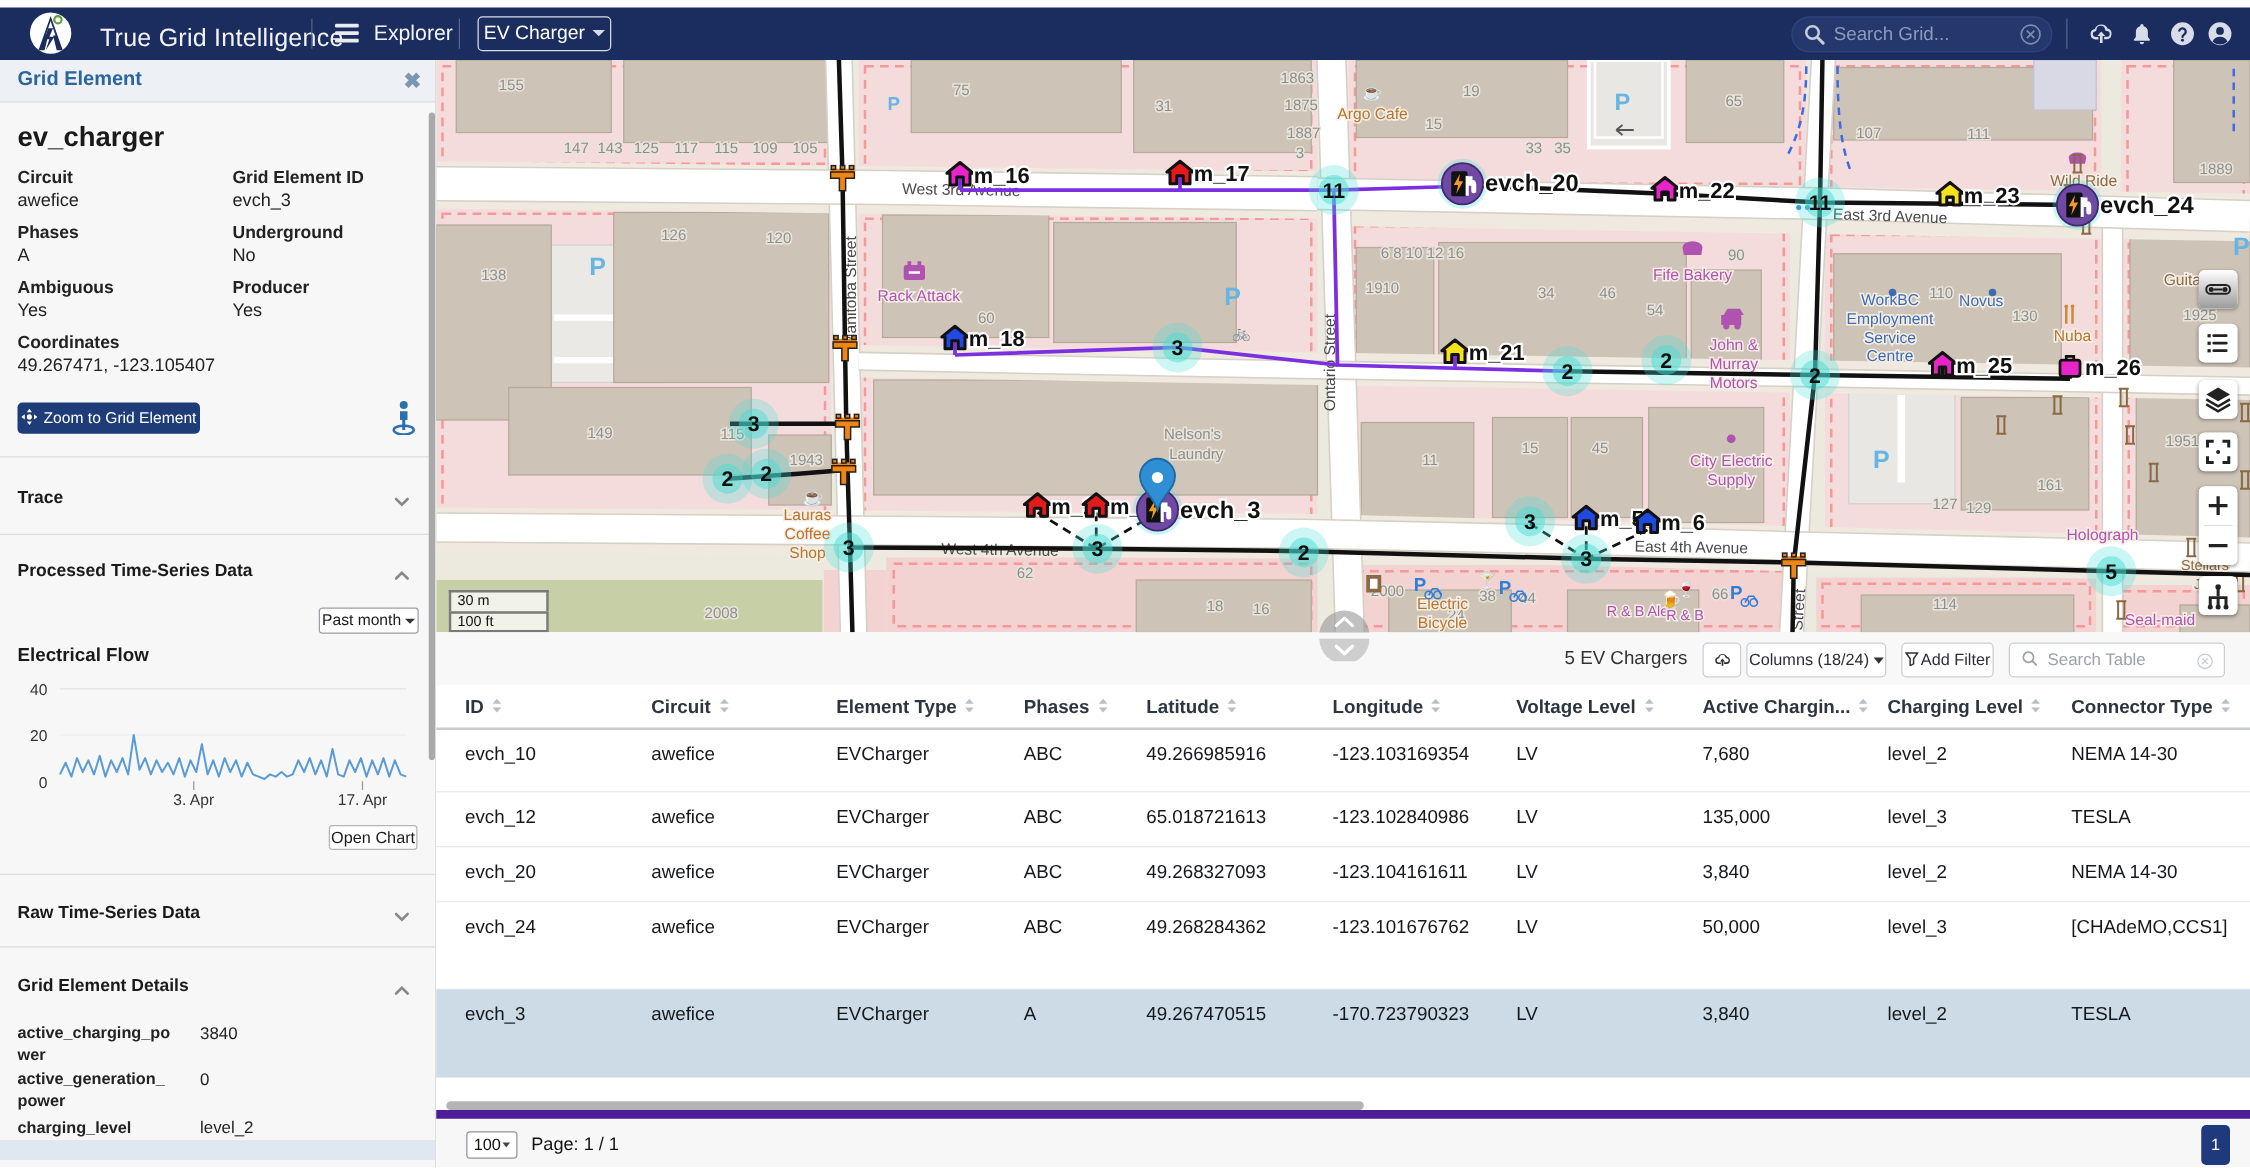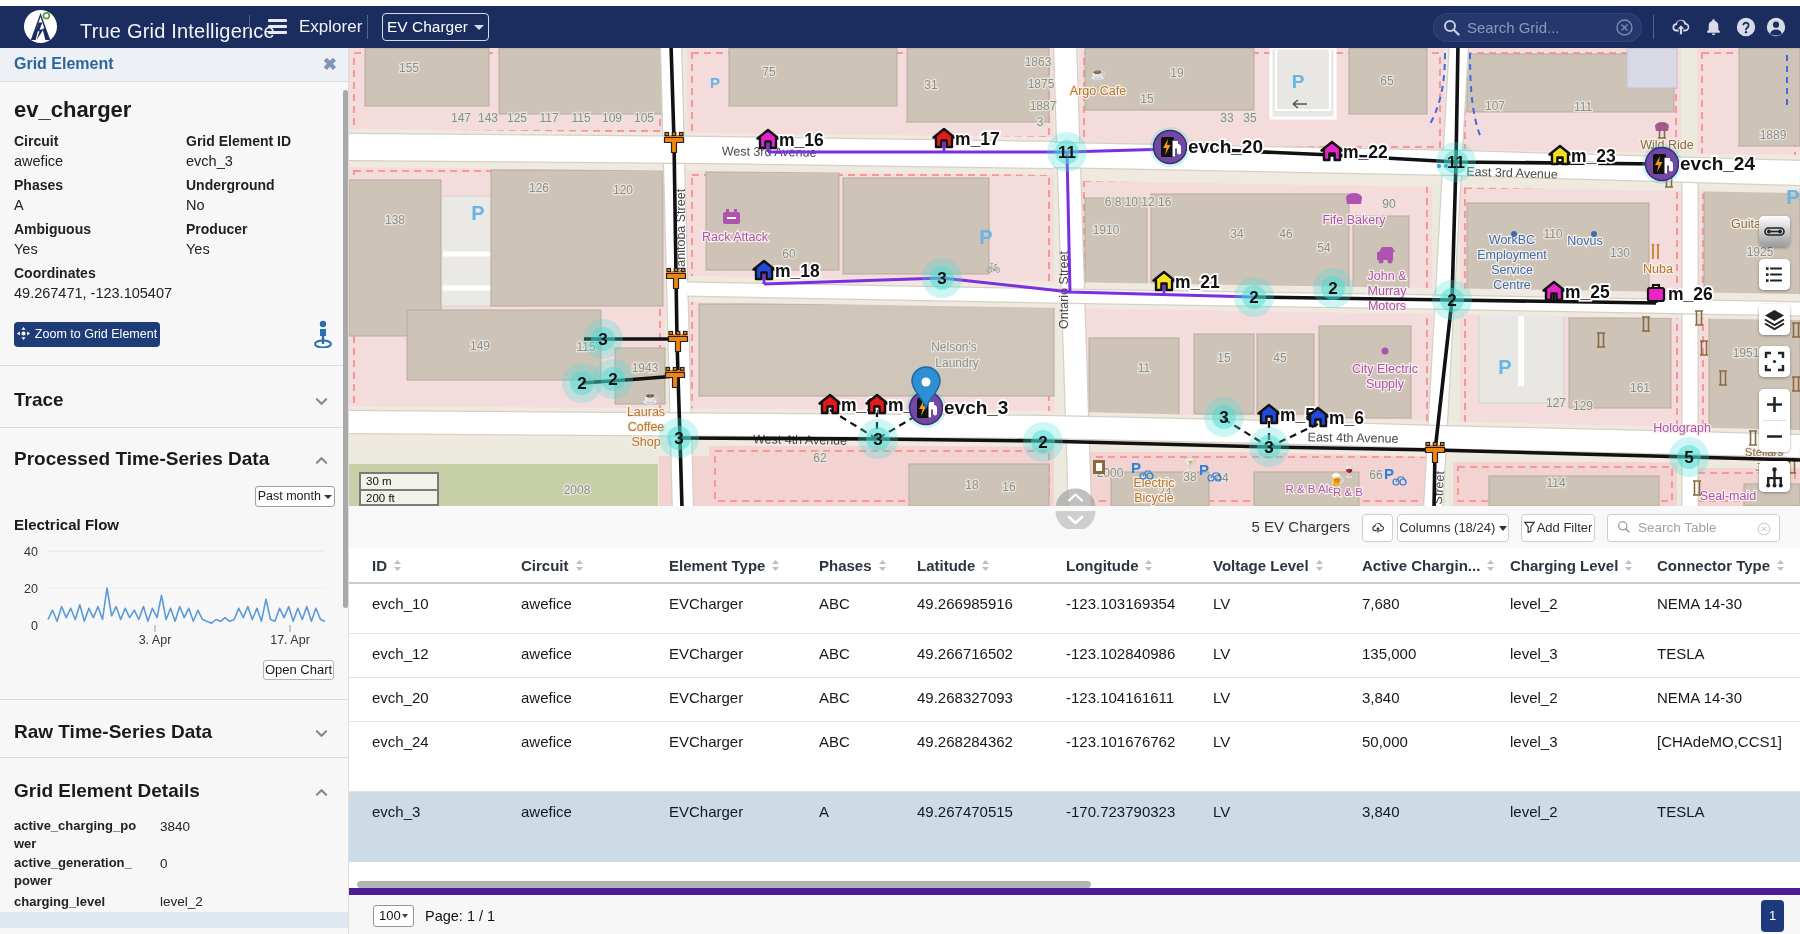--- a/index.html
+++ b/index.html
@@ -78,21 +78,21 @@
 
   <style>
   #sidebar { position:absolute; left:0; top:48px; width:349px; height:886px; background:#f7f7f7; overflow:hidden; border-right:1px solid #ddd; }
   #sb-head { position:absolute; left:0; top:0; width:349px; height:34px; background:#edf1f6; border-bottom:1px solid #d9dee4; }
   #sb-head .t { position:absolute; left:14px; top:7px; font-size:16px; font-weight:bold; color:#2c649c; }
   #sb-head .x { position:absolute; right:12px; top:6px; font-size:17px; font-weight:bold; color:#7d96b2; }
   .sb-h1 { position:absolute; left:14px; font-size:22px; font-weight:bold; color:#1a1a1a; }
   .sb-lab { position:absolute; font-size:14px; font-weight:bold; color:#222; }
   .sb-val { position:absolute; font-size:14.5px; color:#222; }
   .sb-div { position:absolute; left:0; width:349px; height:1px; background:#d8dde2; }
-  .sb-sec { position:absolute; left:14px; font-size:19px; font-weight:bold; color:#1a1a1a; }
+  .sb-sec { position:absolute; left:14px; font-size:14px; font-weight:bold; color:#1a1a1a; }
   .sb-chev { position:absolute; width:13px; height:13px; }
   #zoombtn { position:absolute; left:14px; top:274px; width:146px; height:25px; background:#1e3d78; border-radius:4px; color:#fff; font-size:12.5px; line-height:25px; text-align:center; }
   .sel-box { position:absolute; border:1px solid #9aa0a6; border-radius:3px; background:#fff; font-size:13px; color:#1a1a1a; text-align:center; }
   #sb-scroll { position:absolute; left:343px; top:42px; width:5px; height:518px; background:#a9a9a9; border-radius:3px; }
   .kv-lab { position:absolute; left:14px; width:140px; font-size:13px; font-weight:bold; color:#222; line-height:18px; }
   .kv-val { position:absolute; left:160px; font-size:13.5px; color:#222; }
   </style>
   <div id="sidebar">
     <div id="sb-head">
         <span class="t">Grid Element</span>
@@ -678,21 +678,21 @@
             <path d="M8 16 h15 v2.2 h-15 z"></path>
             <rect x="8" y="18 " width="2.4" height="5"></rect>
             <rect x="14.3" y="18" width="2.4" height="5"></rect>
             <rect x="20.6" y="18" width="2.4" height="5"></rect>
             <circle cx="9.2" cy="24.5" r="2"></circle>
             <circle cx="15.5" cy="24.5" r="2"></circle>
             <circle cx="21.8" cy="24.5" r="2"></circle>
           </g>
         </svg></div>
     <div class="scalebox" style="top:424px; border-bottom:none;">30 m</div>
-    <div class="scalebox" style="top:441px;">200 ft</div>
+    <div class="scalebox" style="top:441px;">100 ft</div>
   </div>
 
   <style>
   #tablearea { position:absolute; left:349px; top:506px; width:1451px; height:428px; background:#fff; }
   #ttoolbar { position:absolute; left:0; top:0; width:1451px; height:42px; background:#f8f8f8; }
   .tbtn { position:absolute; top:8px; height:28px; background:#fff; border:1px solid #c9ced4; border-radius:4px; font-size:13.5px; color:#2a2f35; line-height:26px; text-align:center; }
   #thead { position:absolute; left:0; top:42px; width:1451px; height:36px; border-bottom:2px solid #c6ccd2; background:#fff; display:flex; }
   .th { flex:none; padding:9px 0 0 23px; font-size:15px; font-weight:bold; color:#2d3540; white-space:nowrap; }
   .sort { margin-left:6px; vertical-align:-1px; }
   #tbody { position:absolute; left:0; top:78px; width:1451px; }
@@ -782,21 +782,21 @@
           <div class="td" style="width:149px;">LV</div>
           <div class="td" style="width:148px;">7,680</div>
           <div class="td" style="width:147px;">level_2</div>
           <div class="td" style="width:170px;">NEMA 14-30</div>
         </div>
 <div class="tr" style="height:44px;">
           <div class="td" style="width:149px;">evch_12</div>
           <div class="td" style="width:148px;">awefice</div>
           <div class="td" style="width:150px;">EVCharger</div>
           <div class="td" style="width:98px;">ABC</div>
-          <div class="td" style="width:149px;">49.266716502</div>
+          <div class="td" style="width:149px;">65.018721613</div>
           <div class="td" style="width:147px;">-123.102840986</div>
           <div class="td" style="width:149px;">LV</div>
           <div class="td" style="width:148px;">135,000</div>
           <div class="td" style="width:147px;">level_3</div>
           <div class="td" style="width:170px;">TESLA</div>
         </div>
 <div class="tr" style="height:44px;">
           <div class="td" style="width:149px;">evch_20</div>
           <div class="td" style="width:148px;">awefice</div>
           <div class="td" style="width:150px;">EVCharger</div>

